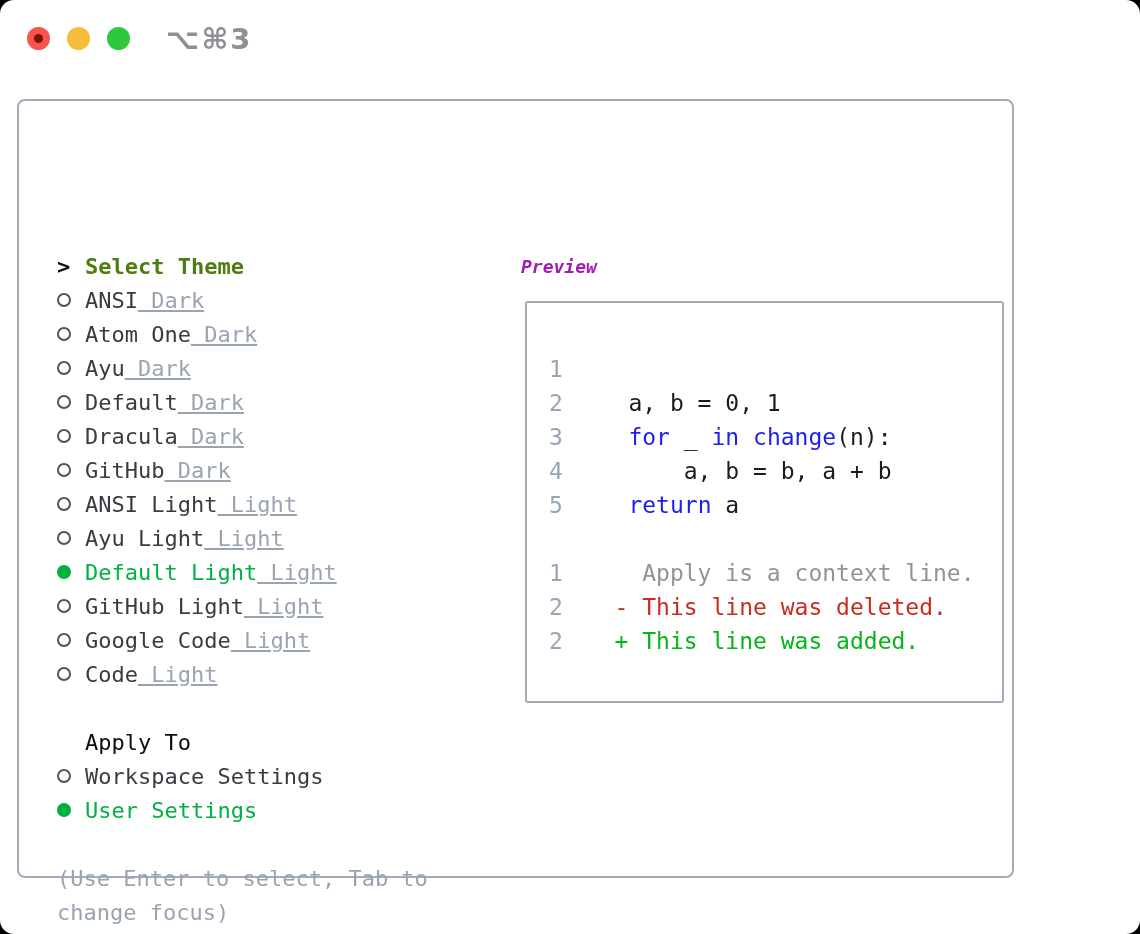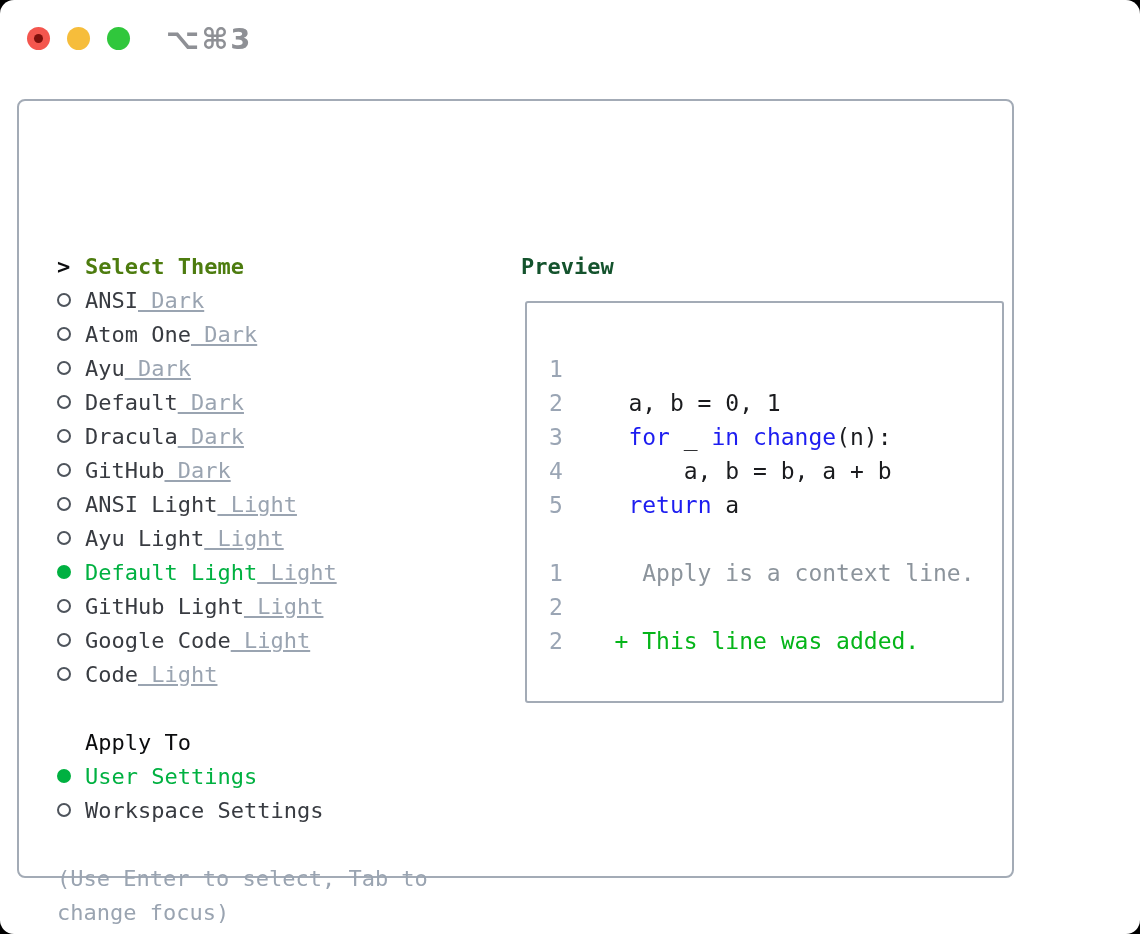--- a/index.html
+++ b/index.html
@@ -80,21 +80,21 @@
   .selected .t-name { color: var(--green); }
   .t-var { color: var(--muted); text-decoration: underline; }
   .spacer { height: 34px; }
   .hint { color: var(--muted); text-align: right; }
   .hint .row { color: var(--muted); }
 
   
   .preview-title {
     position: absolute; left: 502px; top: 148px;
     height: 34px; display: flex; align-items: center;
-    font-size: 22px; font-weight: bold; color: #14532d;
+    font-size: 18px; font-weight: bold; color: #a21caf; font-style: italic;
   }
   .preview-box {
     position: absolute; left: 506px; top: 200px;
     width: 479px; height: 402px;
     border: 2px solid var(--border);
     border-radius: 3px;
     background: #fff;
     padding: 49px 12px 0 22px;
     overflow: hidden;
   }
@@ -151,22 +151,22 @@
         </div>
 
       <div class="spacer"></div>
 
       <div class="row">
         <span class="icon-cell"></span>
         <span class="row-title2">Apply To</span>
       </div>
 
       <div id="apply-list">
+          <div class="row apply-row"><span class="icon-cell"><span class="radio"></span></span><span class="t-name">Workspace Settings</span></div>
           <div class="row apply-row selected"><span class="icon-cell"><span class="radio sel"></span></span><span class="t-name">User Settings</span></div>
-          <div class="row apply-row"><span class="icon-cell"><span class="radio"></span></span><span class="t-name">Workspace Settings</span></div>
         </div>
 
       <div class="spacer"></div>
 
       <div class="hint">
         <div class="row">(Use Enter to select, Tab to</div>
         <div class="row">change focus)</div>
       </div>
     </div>
 
@@ -174,19 +174,19 @@
 
     <div class="preview-box">
       <div id="code-lines">
           <div class="cl"><span class="ln">1</span></div>
           <div class="cl"><span class="ln">2</span><span class="code"><span class="seg pl">    a, b = 0, 1</span></span></div>
           <div class="cl"><span class="ln">3</span><span class="code"><span class="seg pl">    </span><span class="seg kw">for</span><span class="seg pl"> _ </span><span class="seg kw">in</span><span class="seg pl"> </span><span class="seg kw">change</span><span class="seg pl">(n):</span></span></div>
           <div class="cl"><span class="ln">4</span><span class="code"><span class="seg pl">        a, b = b, a + b</span></span></div>
           <div class="cl"><span class="ln">5</span><span class="code"><span class="seg pl">    </span><span class="seg kw">return</span><span class="seg pl"> a</span></span></div>
           <div class="cl"><span class="ln"></span><span class="code"></span></div>
           <div class="cl"><span class="ln">1</span><span class="code"><span class="seg ctx">     Apply is a context line.</span></span></div>
-          <div class="cl"><span class="ln">2</span></div>
+          <div class="cl"><span class="ln">2</span><span class="code"><span class="seg del">   - This line was deleted.</span></span></div>
           <div class="cl"><span class="ln">2</span><span class="code"><span class="seg add">   + This line was added.</span></span></div>
         </div>
     </div>
 
   </div>
 </div>
 
 </body></html>

